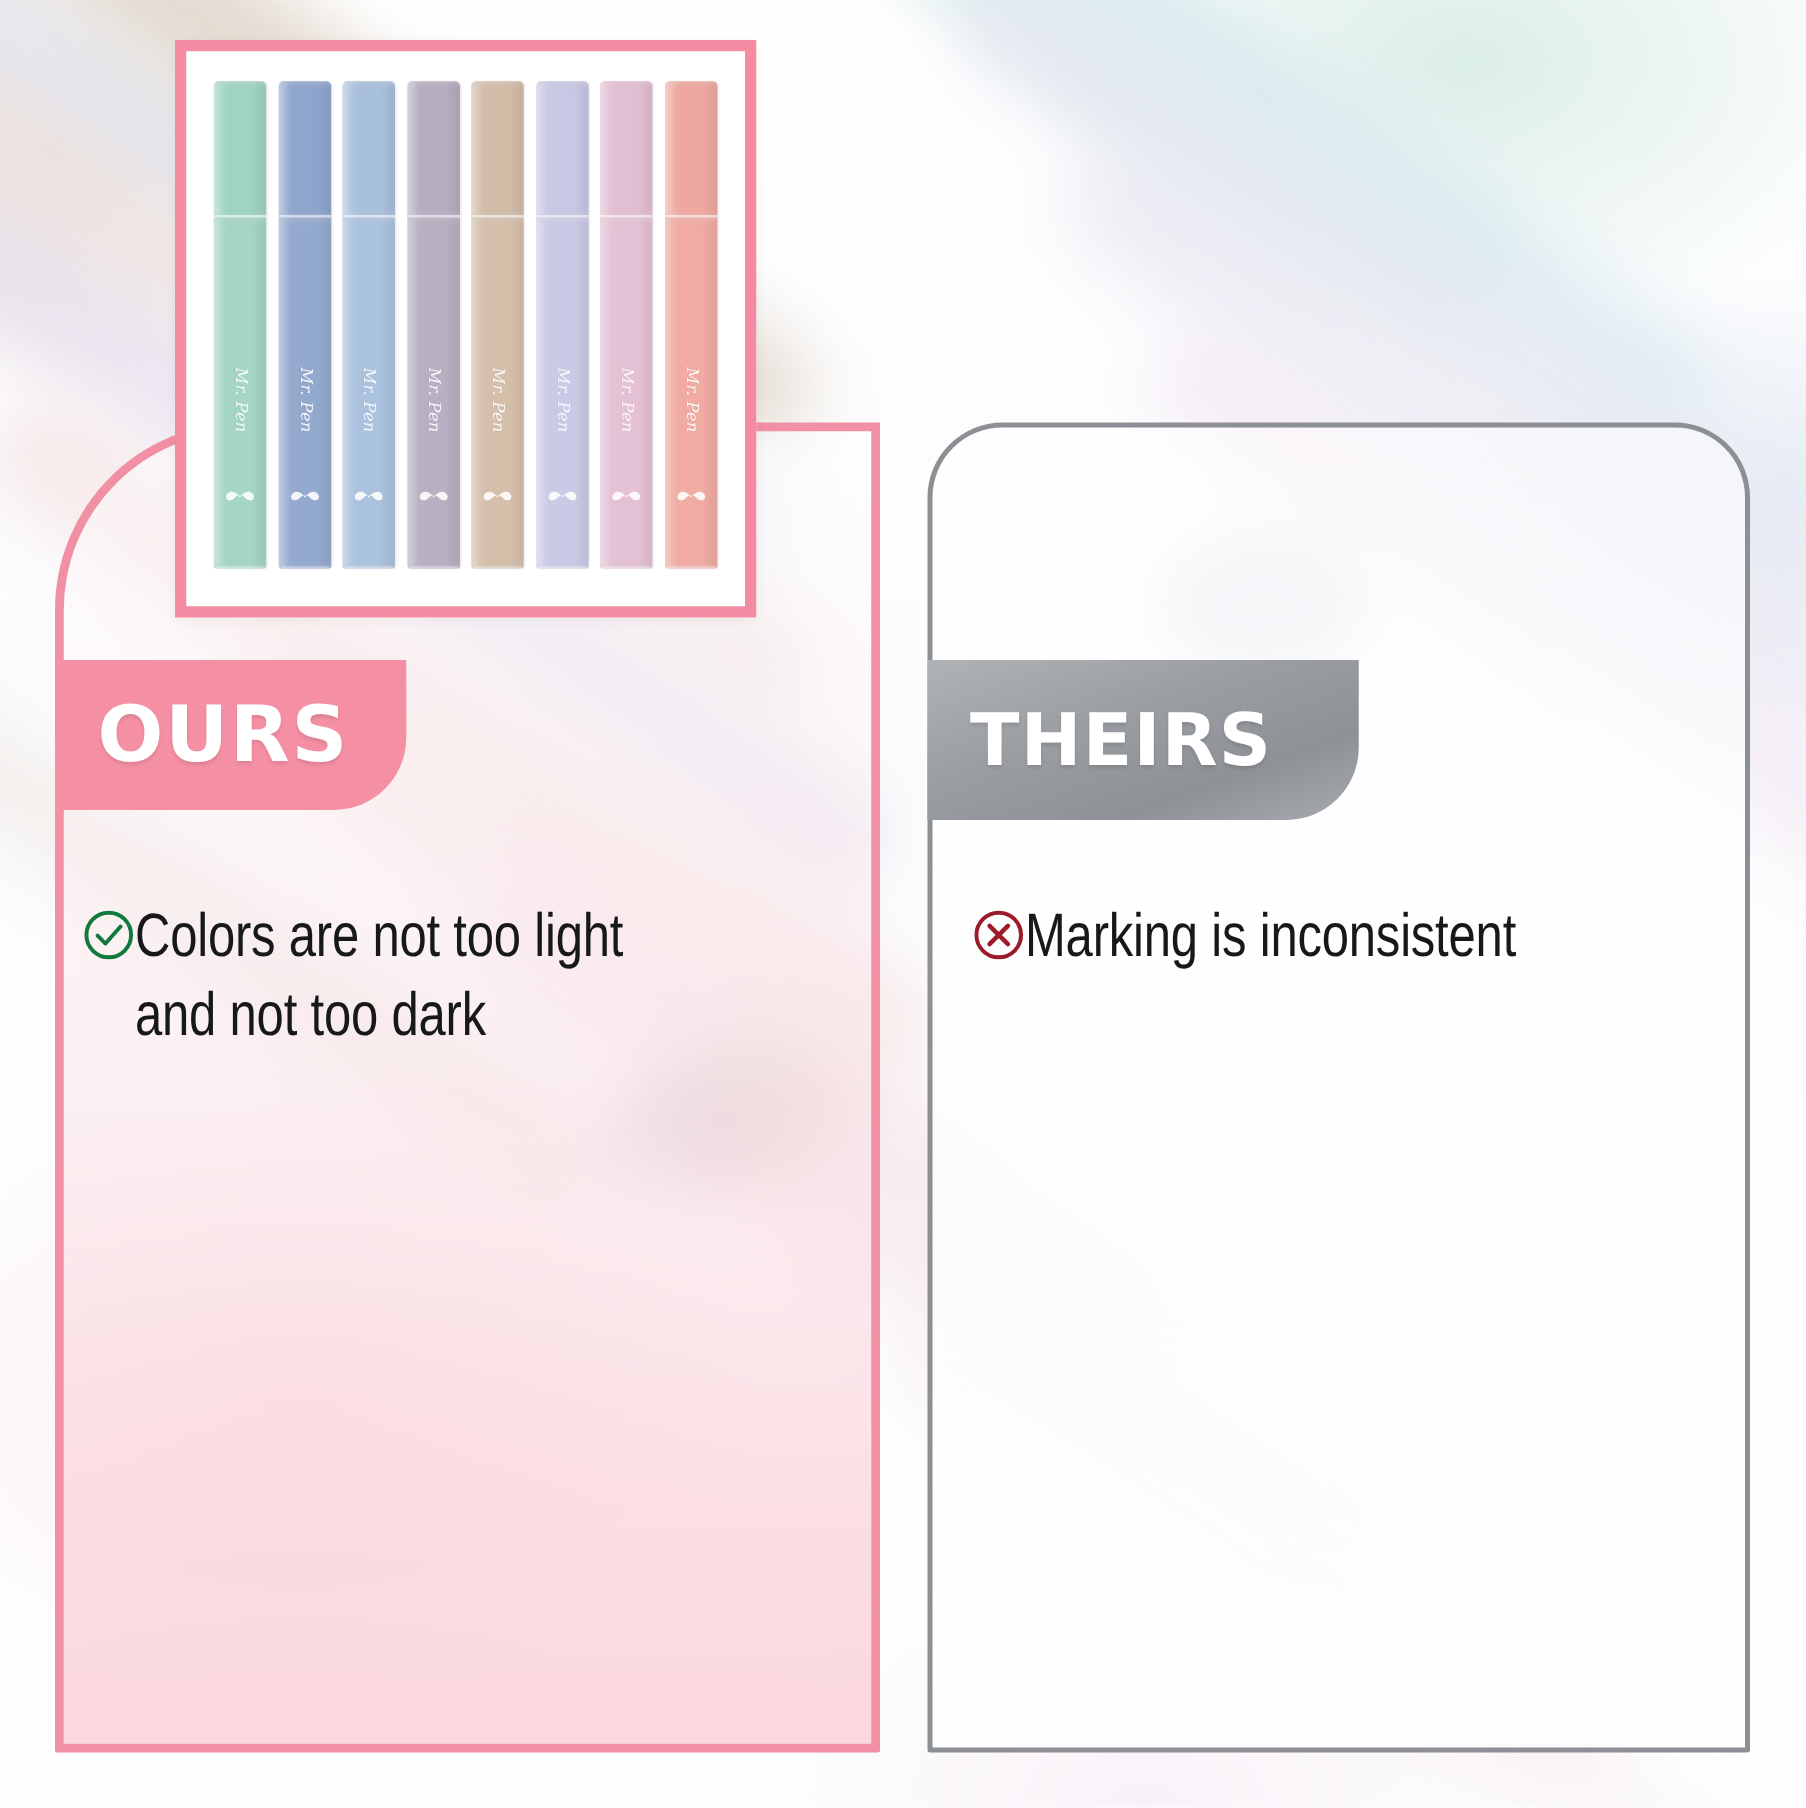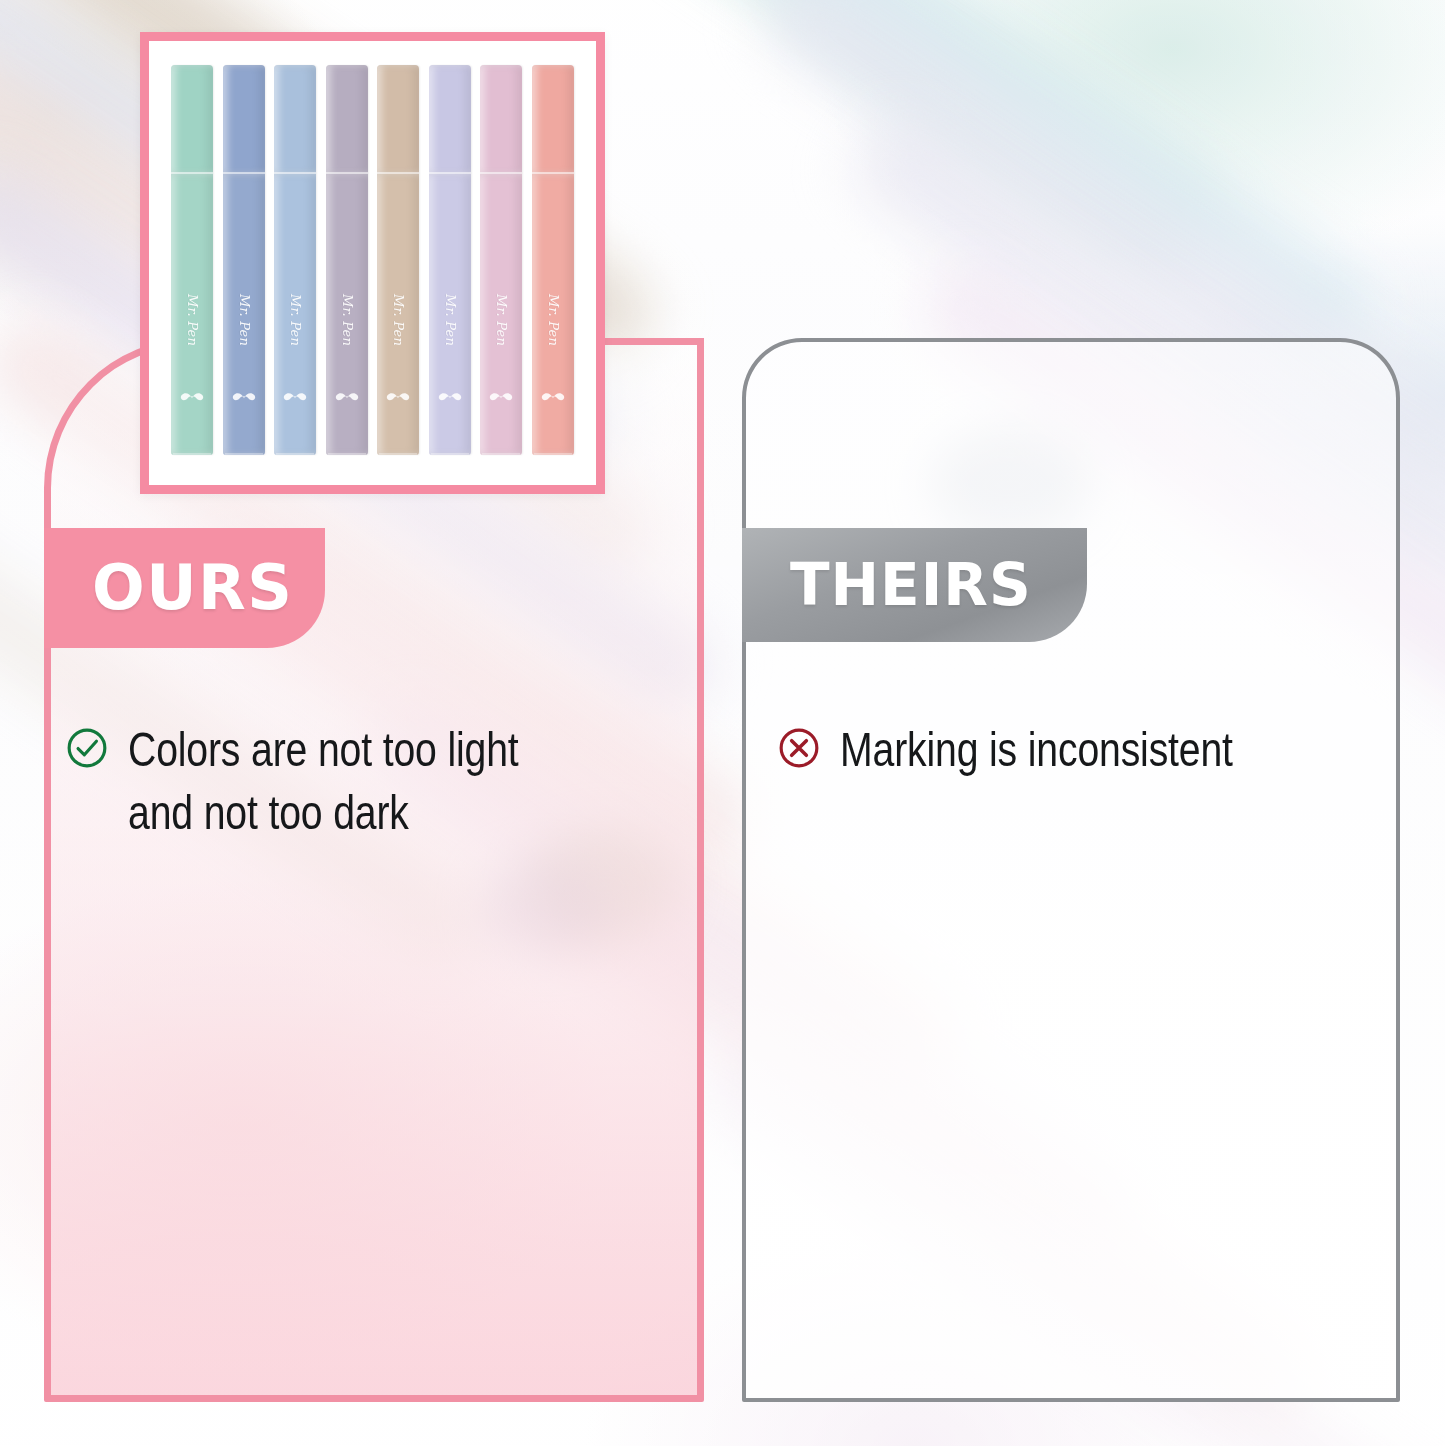--- a/index.html
+++ b/index.html
@@ -188,36 +188,36 @@
     height: 6px;
     background: rgba(255,255,255,0.35);
     border-radius: 0 0 3px 3px;
   }
 
   
   .banner {
     position: absolute;
     display: flex;
     align-items: center;
-    padding-left: 48px;
+    padding-left: 34px;
   }
   .banner-ours {
     left: 44px;
     top: 528px;
     width: 281px;
     height: 120px;
     background: #f590a4;
     border-bottom-right-radius: 58px;
     border-top-right-radius: 0;
   }
   .banner-theirs {
     left: 742px;
     top: 528px;
     width: 345px;
-    height: 114px;
+    height: 128px;
     background: linear-gradient(160deg, #b0b3b6 0%, #9a9da1 40%, #8e9195 72%, #a7aaae 100%);
     border-bottom-right-radius: 58px;
   }
   .banner-label {
     color: #ffffff;
     font-family: "DejaVu Sans", sans-serif;
     font-weight: 700;
     font-size: 62px;
     letter-spacing: 1.5px;
     line-height: 1;
@@ -233,21 +233,20 @@
     position: absolute;
     display: flex;
     flex-direction: column;
   }
   .list-ours   { left: 66px;  top: 718px; width: 610px; gap: 72px; }
   .list-theirs { left: 778px; top: 718px; width: 620px; gap: 64px; }
 
   .feature {
     display: flex;
     align-items: flex-start;
-    gap: 20px;
   }
   .feature-icon {
     flex: 0 0 auto;
     width: 42px;
     height: 42px;
     margin-top: 9px;
   }
   .feature-icon svg { display: block; width: 42px; height: 42px; }
   .feature-text {
     font-family: "Liberation Sans", sans-serif;

